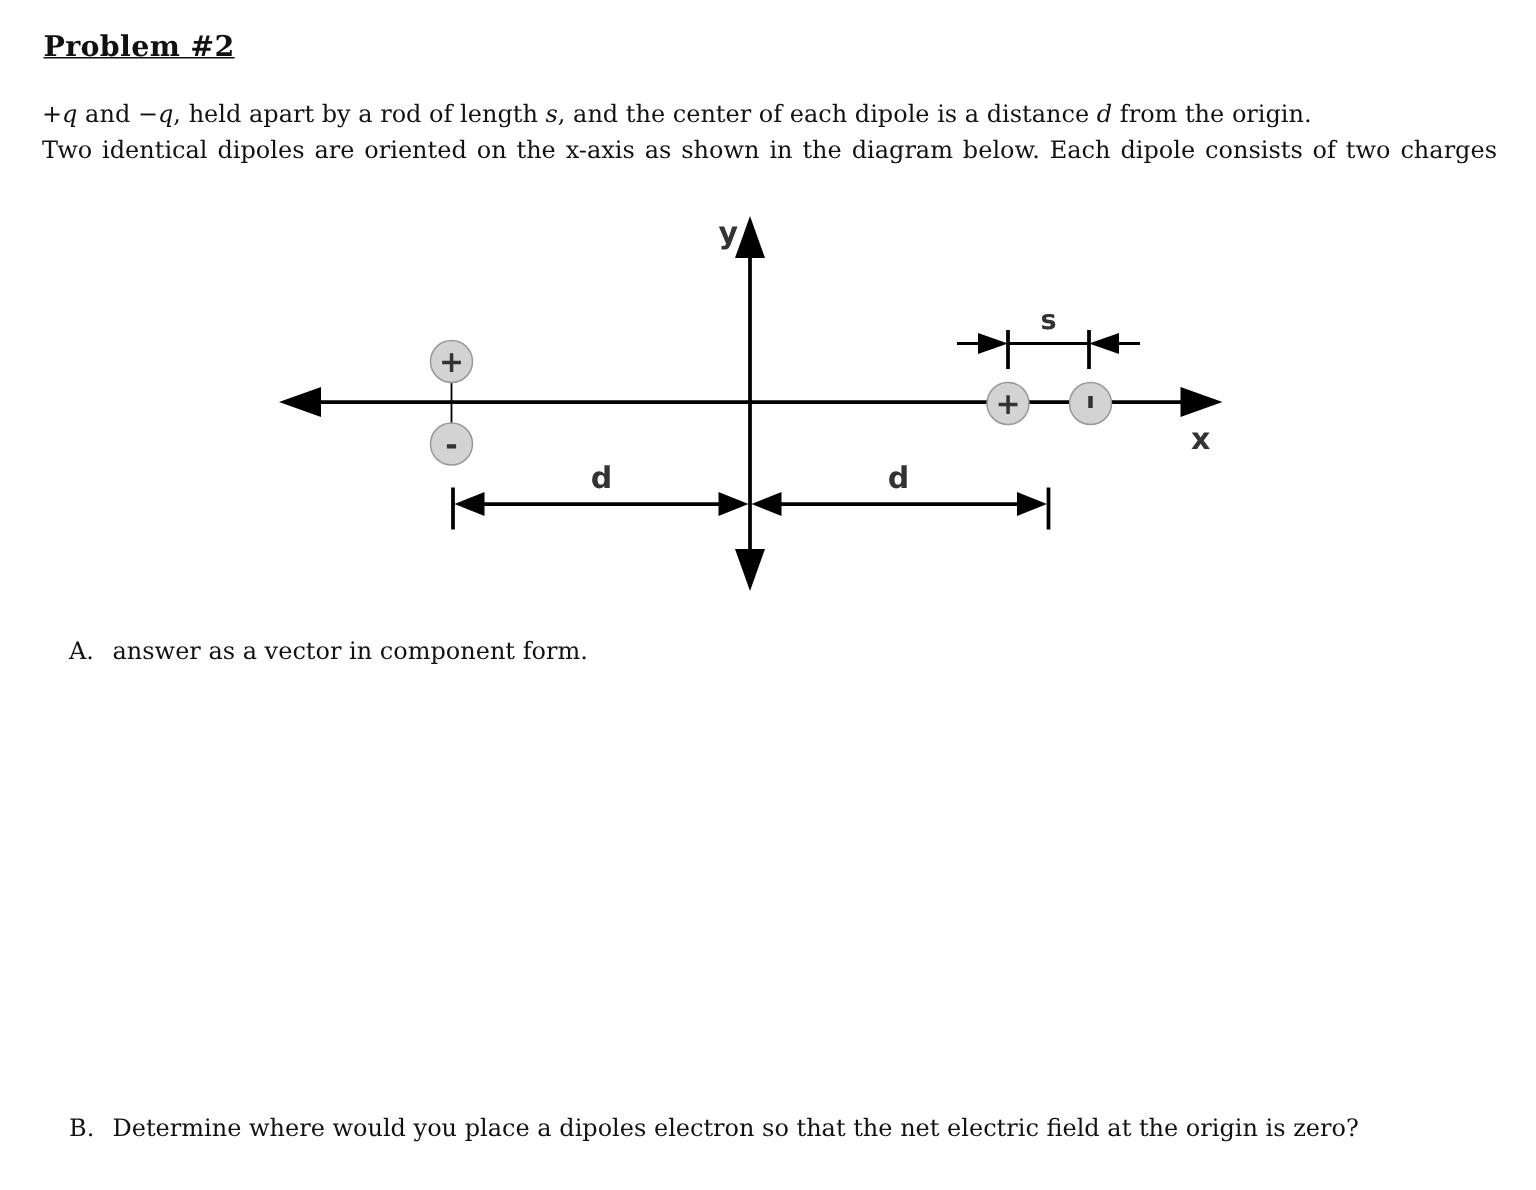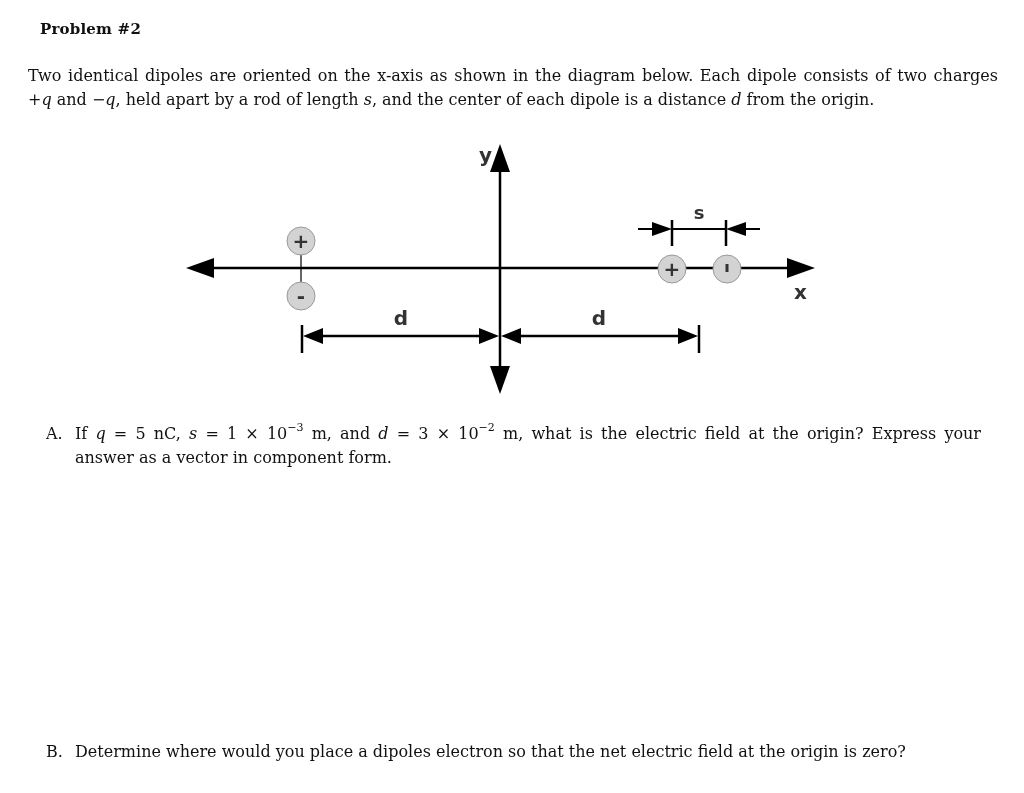--- a/index.html
+++ b/index.html
@@ -10,25 +10,26 @@
     body {
       width: 1024px;
       height: 793px;
       position: relative;
       overflow: hidden;
       font-family: "DejaVu Serif", "Liberation Serif", serif;
       color: #111;
     }
     .title {
       position: absolute;
-      left: 40px;
+      left: 29px;
       top: 20px;
-      font-size: 15px;
+      font-size: 19px;
       font-weight: bold;
       letter-spacing: 0.2px;
+      text-decoration: underline;
     }
     .intro {
       position: absolute;
       left: 28px;
       top: 64px;
       width: 970px;
       font-size: 16px;
       line-height: 24px;
       text-align: justify;
     }
@@ -74,22 +75,22 @@
       text-align-last: justify;
     }
     sup { font-size: 11px; line-height: 0; vertical-align: 8px; }
   </style>
 </head>
 <body>
 
 <div class="title">Problem #2</div>
 
 <div class="intro">
+  <span class="line"><i class="m">+q</i><span> and </span><i class="m">−q</i><span>, held apart by a rod of length </span><i class="m">s</i><span>, and the center of each dipole is a distance </span><i class="m">d</i><span> from the origin.</span></span>
   <span class="line line1">Two identical dipoles are oriented on the x-axis as shown in the diagram below. Each dipole consists of two charges</span>
-  <span class="line"><i class="m">+q</i><span> and </span><i class="m">−q</i><span>, held apart by a rod of length </span><i class="m">s</i><span>, and the center of each dipole is a distance </span><i class="m">d</i><span> from the origin.</span></span>
 </div>
 
 <div class="diagram">
   <svg width="1024" height="270" viewBox="0 130 1024 270" xmlns="http://www.w3.org/2000/svg">
 
     <g>
       <line x1="212" y1="268" x2="790" y2="268" stroke="#000" stroke-width="2.5"></line>
       <polygon points="186,268 214,258 214,278" fill="#000"></polygon>
       <polygon points="815,268 787,258 787,278" fill="#000"></polygon>
     </g>
@@ -143,21 +144,20 @@
       <polygon points="698,336 678,328 678,344" fill="#000"></polygon>
       <line x1="699" y1="325" x2="699" y2="353" stroke="#000" stroke-width="2.5"></line>
       <text class="lbl" x="599" y="325" font-size="20" text-anchor="middle">d</text>
     </g>
   </svg>
 </div>
 
 <div class="part partA">
   <span class="marker">A.</span>
   <div class="body">
-    <span class="line1"><span>If </span><i class="m">q</i><span> = 5 nC, </span><i class="m">s</i><span> = 1 × 10</span><sup>−3</sup><span> m, and </span><i class="m">d</i><span> = 3 × 10</span><sup>−2</sup><span> m, what is the electric field at the origin? Express your</span></span>
     <span>answer as a vector in component form.</span>
   </div>
 </div>
 
 <div class="part partB">
   <span class="marker">B.</span>
   <div class="body">Determine where would you place a dipoles electron so that the net electric field at the origin is zero?</div>
 </div>
 
 </body></html>

